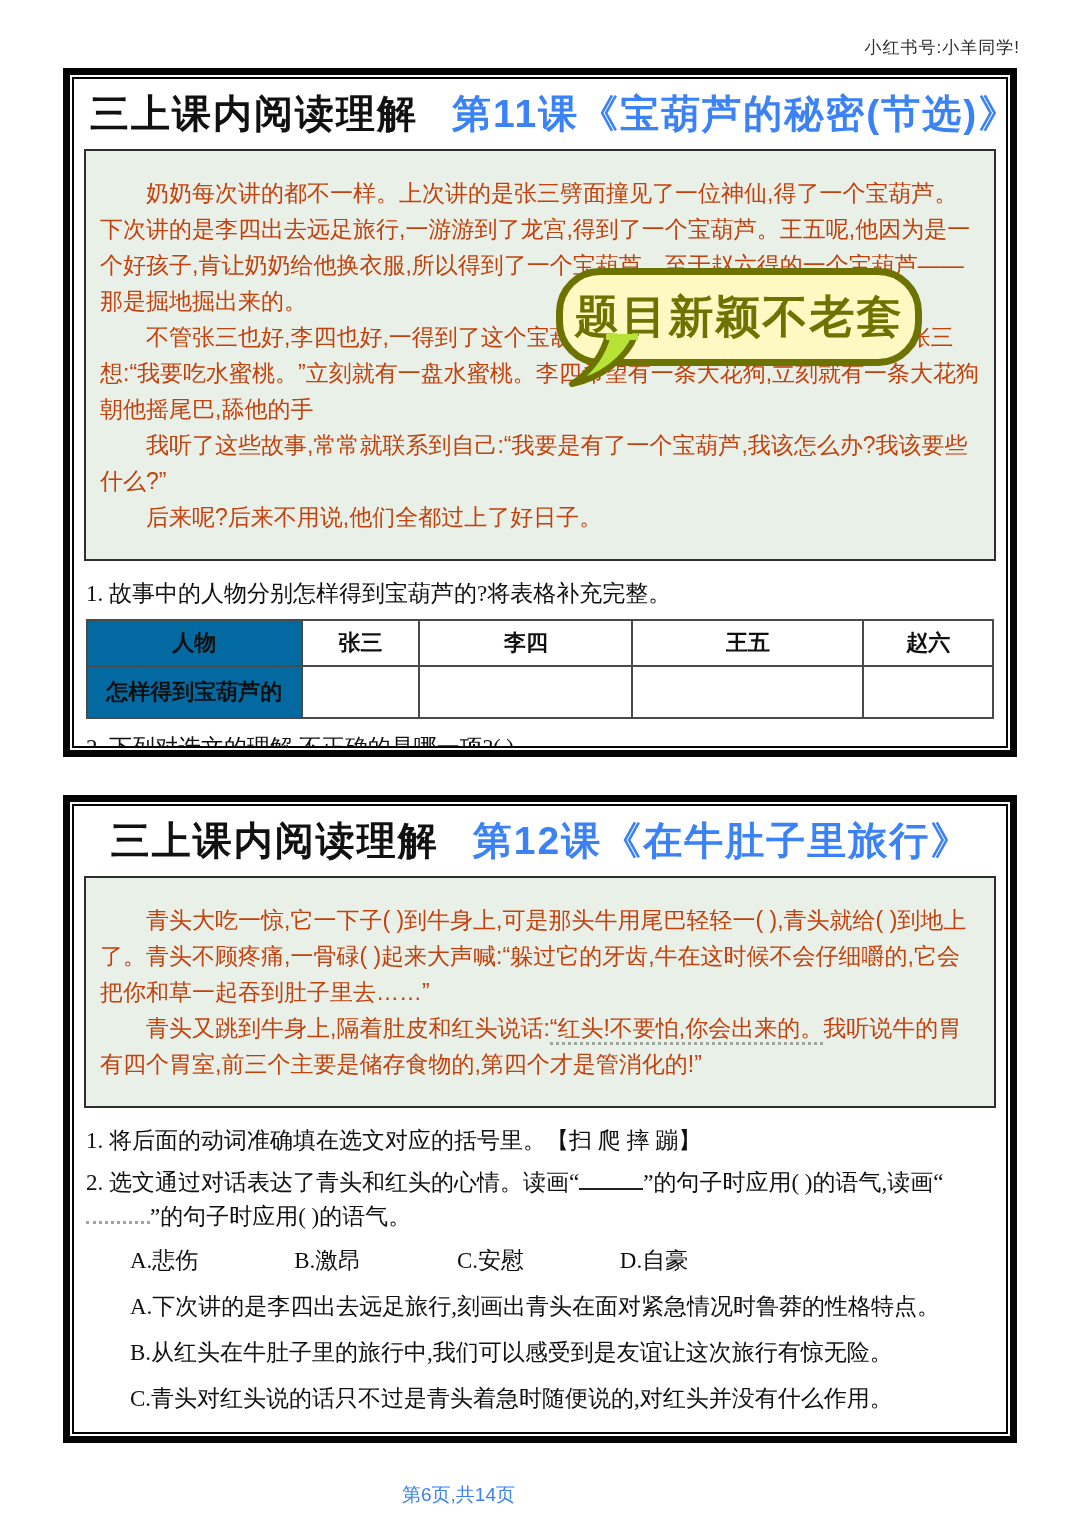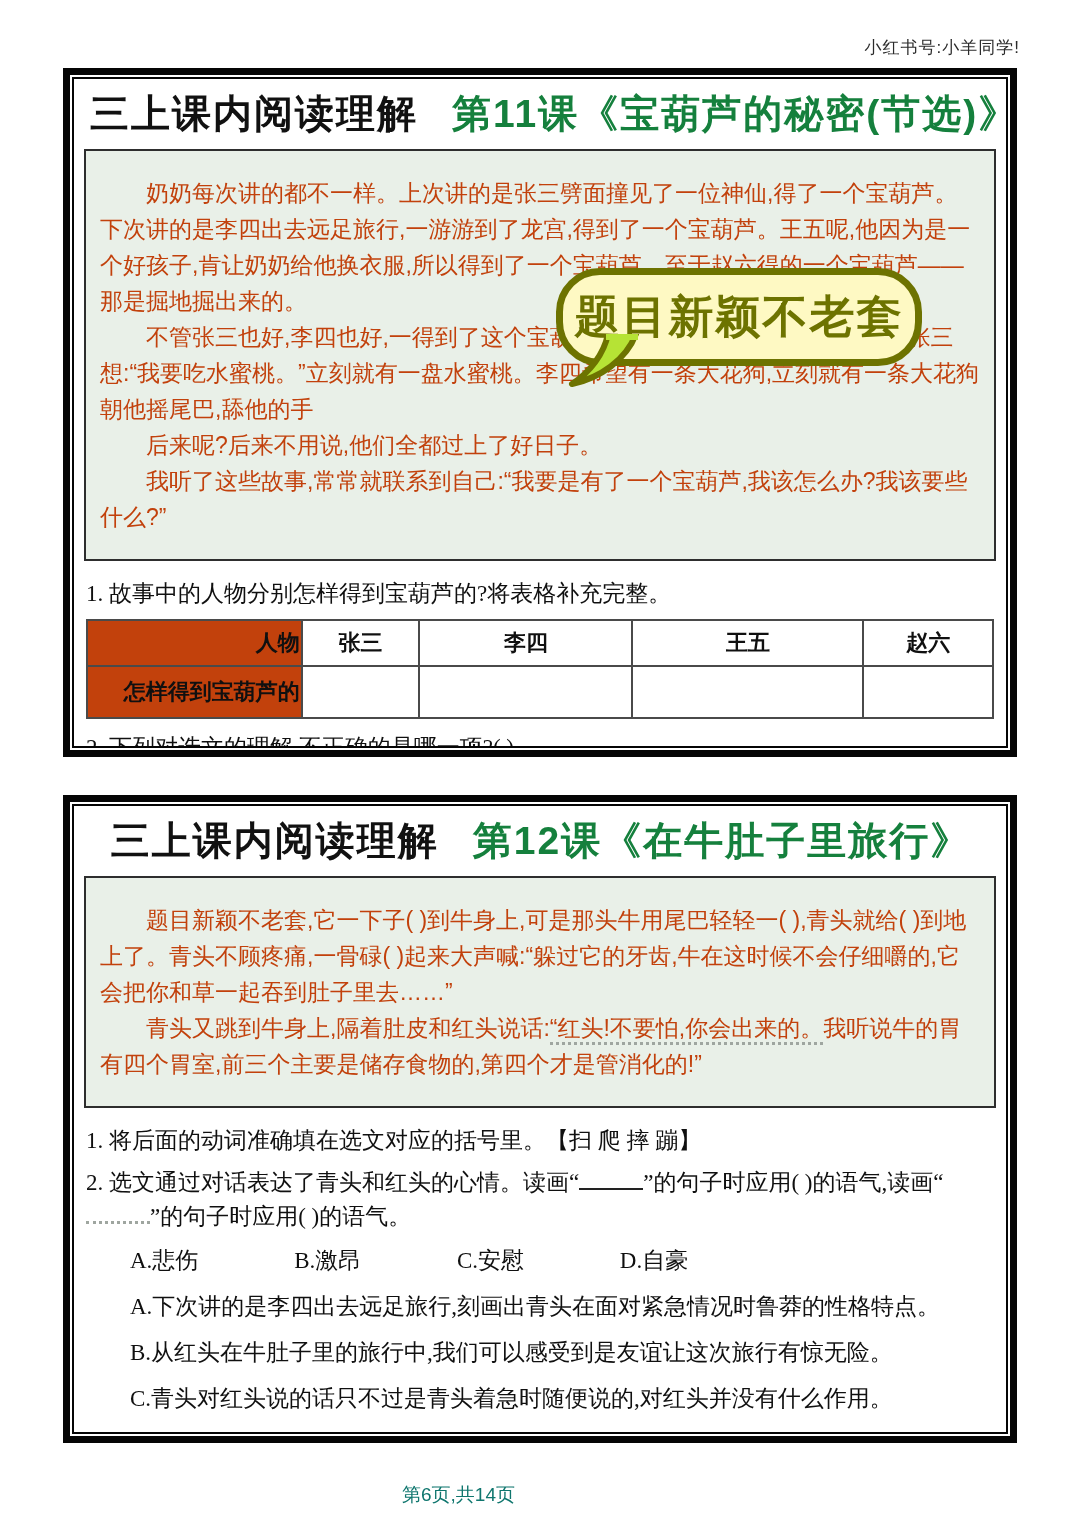--- a/index.html
+++ b/index.html
@@ -11,75 +11,75 @@
 
   .frame{position:absolute;left:63px;width:954px;background:#fff;
          border:7px solid #050505;box-sizing:border-box;}
   .frame-inner{border:2px solid #050505;margin:2px;padding:2px 10px 6px 10px;
                box-sizing:border-box;height:calc(100% - 4px);overflow:hidden;}
   .frame1{top:68px;height:689px;}
   .frame2{top:795px;height:648px;}
 
   .sec-title{font-size:39px;font-weight:bold;letter-spacing:2px;padding:6px 4px 8px 6px;
              white-space:nowrap;}
-  .sec-title .red{color:#15803d;margin-left:34px;text-align:center;}
+  .sec-title .red{color:#3b82f6;margin-left:34px;text-align:center;}
   .frame2 .sec-title{text-align:center;}
 
   .passage{border:2px solid #2e2e2e;background:#e9f0e8;padding:24px 14px;
            font-size:23px;line-height:36px;color:#c2410c;}
   .passage p{margin:0;text-indent:2em;}
 
   .questions{font-family:"Liberation Serif","DejaVu Serif",serif;
              font-size:23px;line-height:34px;color:#101010;padding:8px 2px 0 2px;}
   .q{margin:8px 0;}
   .opt-row{display:flex;margin:12px 0;padding-left:44px;}
   .opt-row .o1{width:400px;}
   .opts-inline{padding-left:44px;margin:10px 0;}
   .opts-inline span{margin-right:90px;}
   .opt-line{margin:12px 0;padding-left:44px;}
 
   table.fill{width:100%;border-collapse:collapse;margin:8px 0 12px 0;
              font-family:"Liberation Serif","DejaVu Serif",serif;}
   table.fill td{border:2px solid #4a4a4a;text-align:center;font-weight:bold;
                 font-size:22px;height:42px;background:#ffffff;}
-  table.fill td.lab{background:#c2410c;text-align:right;}
+  table.fill td.lab{background:#0369a1;}
   table.fill tr.ans td{height:48px;}
 
   .u-solid{border-bottom:2px solid #222;padding-bottom:1px;}
   .u-wavy{border-bottom:3px dotted #9fa6a0;padding-bottom:1px;}
   .blank{display:inline-block;width:64px;height:20px;border-bottom:2px solid #222;}
   .blank.wavy{border-bottom:3px dotted #9fa6a0;}
 
   .bubble{position:absolute;left:556px;top:268px;width:352px;height:84px;
           background:#fef9c3;border:7px solid #6d7300;border-radius:44px;
           display:flex;align-items:center;justify-content:center;
           font-size:45px;font-weight:bold;color:#6d7300;letter-spacing:2px;z-index:5;}
   .bubble-tail{position:absolute;left:568px;top:334px;z-index:6;}
 
   .footer{position:absolute;top:1482px;left:0;width:917px;text-align:center;
-          font-size:19px;color:#0f766e;}
+          font-size:19px;color:#3b82f6;}
 </style>
 </head>
 <body>
 
 <div class="page">
 
   <div class="watermark">小红书号:小羊同学!</div>
 
   <div class="frame frame1">
     <div class="frame-inner">
       <div class="sec-title">
         <span>三上课内阅读理解</span><span class="red">第11课《宝葫芦的秘密(节选)》</span>
       </div>
 
       <div class="passage">
         <p>奶奶每次讲的都不一样。上次讲的是张三劈面撞见了一位神仙,得了一个宝葫芦。下次讲的是李四出去远足旅行,一游游到了龙宫,得到了一个宝葫芦。王五呢,他因为是一个好孩子,肯让奶奶给他换衣服,所以得到了一个宝葫芦。至于赵六得的一个宝葫芦——那是掘地掘出来的。</p>
         <p>不管张三也好,李四也好,一得到了这个宝葫芦,可就幸福极了,要什么有什么。张三想:“我要吃水蜜桃。”立刻就有一盘水蜜桃。李四希望有一条大花狗,立刻就有一条大花狗朝他摇尾巴,舔他的手</p>
+        <p>我听了这些故事,常常就联系到自己:“我要是有了一个宝葫芦,我该怎么办?我该要些什么?”</p>
         <p>后来呢?后来不用说,他们全都过上了好日子。</p>
-        <p>我听了这些故事,常常就联系到自己:“我要是有了一个宝葫芦,我该怎么办?我该要些什么?”</p>
       </div>
 
       <div class="questions">
         <div class="q">1. 故事中的人物分别怎样得到宝葫芦的?将表格补充完整。</div>
 
         <table class="fill">
           <colgroup>
             <col style="width:23.7%">
               <col style="width:13%">
               <col style="width:23.5%">
@@ -120,21 +120,21 @@
     <rect x="38" y="0" width="32" height="6" fill="#b6e335"></rect>
   </svg>
 
   <div class="frame frame2">
     <div class="frame-inner">
       <div class="sec-title">
         <span>三上课内阅读理解</span><span class="red">第12课《在牛肚子里旅行》</span>
       </div>
 
       <div class="passage">
-        <p>题目新颖不老套,它一下子(      )到牛身上,可是那头牛用尾巴轻轻一(      ),青头就给(      )到地上了。青头不顾疼痛,一骨碌(      )起来大声喊:“躲过它的牙齿,牛在这时候不会仔细嚼的,它会把你和草一起吞到肚子里去……”</p>
+        <p>青头大吃一惊,它一下子(      )到牛身上,可是那头牛用尾巴轻轻一(      ),青头就给(      )到地上了。青头不顾疼痛,一骨碌(      )起来大声喊:“躲过它的牙齿,牛在这时候不会仔细嚼的,它会把你和草一起吞到肚子里去……”</p>
         <p><span>青头又跳到牛身上,隔着肚皮和红头说话:</span><span class="u-wavy">“红头!不要怕,你会出来的。</span><span>我听说牛的胃有四个胃室,前三个主要是储存食物的,第四个才是管消化的!”</span></p>
       </div>
 
       <div class="questions">
         <div class="q">1. 将后面的动词准确填在选文对应的括号里。【扫    爬    摔    蹦】</div>
 
         <div class="q">
           <span>2. 选文通过对话表达了青头和红头的心情。读画“</span><span class="blank"></span><span>”的句子时应用(        )的语气,读画“</span><span class="blank wavy"></span><span>”的句子时应用(      )的语气。</span>
         </div>
         <div class="opts-inline">

